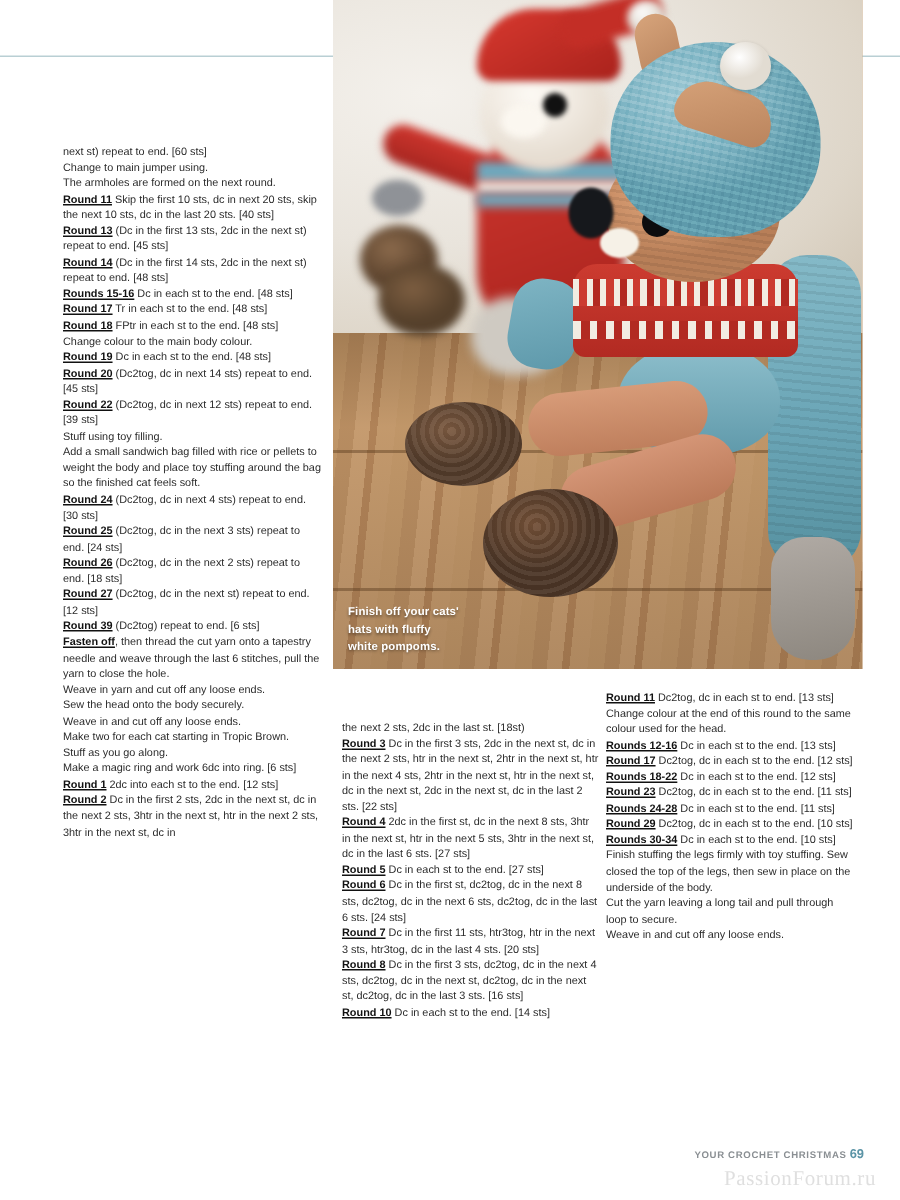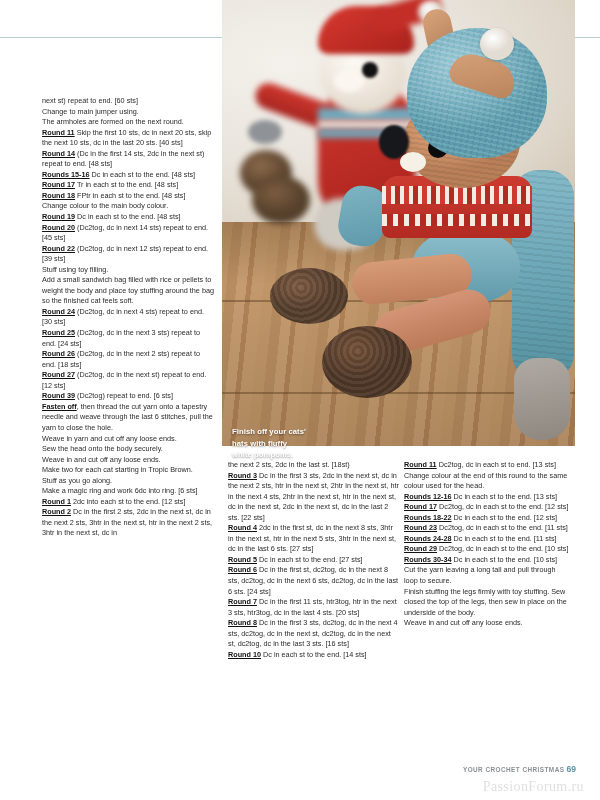--- a/index.html
+++ b/index.html
@@ -287,21 +287,20 @@
     position: absolute;
     left: 232px; top: 402px;
     width: 120px;
     color: #ffffff;
     font-size: 7.6px;
     line-height: 1.52;
     font-weight: 700;
     letter-spacing: .1px;
     text-shadow: 0 1px 2px rgba(0,0,0,.45);
     z-index: 6;
-    margin-top: 24px;
   }
   #photo-caption div { white-space: nowrap; }
 
   
   .col {
     position: absolute;
     font-size: 7.25px;
     line-height: 1.455;
     color: #2b2b2b;
     text-align: left;
@@ -310,21 +309,21 @@
   .col b { font-weight: 700; color: #111; text-decoration: underline; }
   .section-head {
     color: #9fb6bc;
     font-size: 10.2px;
     font-weight: 400;
     letter-spacing: .35px;
     margin: 10px 0 1px 0;
   }
 
   #col1 { left: 42px; top: 96px;  width: 172px; }
-  #col2 { left: 228px; top: 460px; width: 172px; }
+  #col2 { left: 228px; top: 480px; width: 172px; }
   #col3 { left: 404px; top: 460px; width: 166px; }
 
   
   #footer {
     position: absolute;
     right: 24px; bottom: 26px;
     font-size: 6.4px;
     letter-spacing: .45px;
     color: #8a8f93;
     font-weight: 700;
@@ -406,20 +405,21 @@
     <div>Finish off your cats'</div>
     <div>hats with fluffy</div>
     <div>white pompoms.</div>
   </div>
 
   <div class="col" id="col1">
       <p>next st) repeat to end. [60 sts]</p>
       <p>Change to main jumper using.</p>
       <p>The armholes are formed on the next round.</p>
       <p><b>Round 11</b> Skip the first 10 sts, dc in next 20 sts, skip the next 10 sts, dc in the last 20 sts. [40 sts]</p>
+      <p><b>Round 13</b> (Dc in the first 13 sts, 2dc in the next st) repeat to end. [45 sts]</p>
       <p><b>Round 14</b> (Dc in the first 14 sts, 2dc in the next st) repeat to end. [48 sts]</p>
       <p><b>Rounds 15-16</b> Dc in each st to the end. [48 sts]</p>
       <p><b>Round 17</b> Tr in each st to the end. [48 sts]</p>
       <p><b>Round 18</b> FPtr in each st to the end. [48 sts]</p>
       <p>Change colour to the main body colour.</p>
       <p><b>Round 19</b> Dc in each st to the end. [48 sts]</p>
       <p><b>Round 20</b> (Dc2tog, dc in next 14 sts) repeat to end. [45 sts]</p>
       <p><b>Round 22</b> (Dc2tog, dc in next 12 sts) repeat to end. [39 sts]</p>
       <p>Stuff using toy filling.</p>
       <p>Add a small sandwich bag filled with rice or pellets to weight the body and place toy stuffing around the bag so the finished cat feels soft.</p>
@@ -450,22 +450,22 @@
     </div>
   <div class="col" id="col3">
       <p><b>Round 11</b> Dc2tog, dc in each st to end. [13 sts] Change colour at the end of this round to the same colour used for the head.</p>
       <p><b>Rounds 12-16</b> Dc in each st to the end. [13 sts]</p>
       <p><b>Round 17</b> Dc2tog, dc in each st to the end. [12 sts]</p>
       <p><b>Rounds 18-22</b> Dc in each st to the end. [12 sts]</p>
       <p><b>Round 23</b> Dc2tog, dc in each st to the end. [11 sts]</p>
       <p><b>Rounds 24-28</b> Dc in each st to the end. [11 sts]</p>
       <p><b>Round 29</b> Dc2tog, dc in each st to the end. [10 sts]</p>
       <p><b>Rounds 30-34</b> Dc in each st to the end. [10 sts]</p>
+      <p>Finish stuffing the legs firmly with toy stuffing. Sew closed the top of the legs, then sew in place on the underside of the body.</p>
       <p>Cut the yarn leaving a long tail and pull through loop to secure.</p>
-      <p>Finish stuffing the legs firmly with toy stuffing. Sew closed the top of the legs, then sew in place on the underside of the body.</p>
       <p>Weave in and cut off any loose ends.</p>
     </div>
 
   <div id="footer">
     <span>YOUR CROCHET CHRISTMAS</span><span class="pageno">69</span>
   </div>
 
   <div id="watermark">PassionForum.ru</div>
 
 </div>

